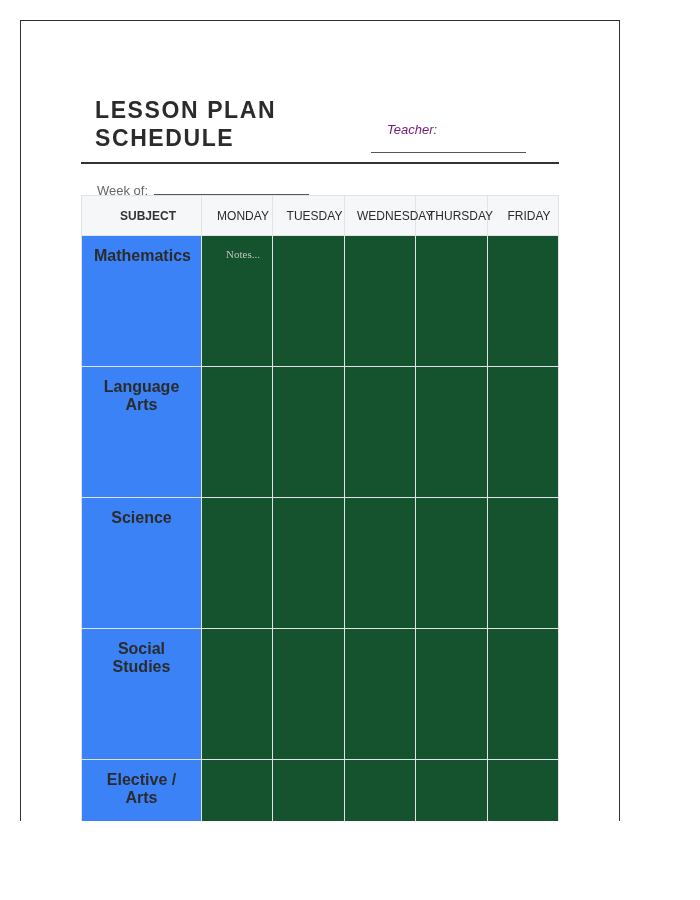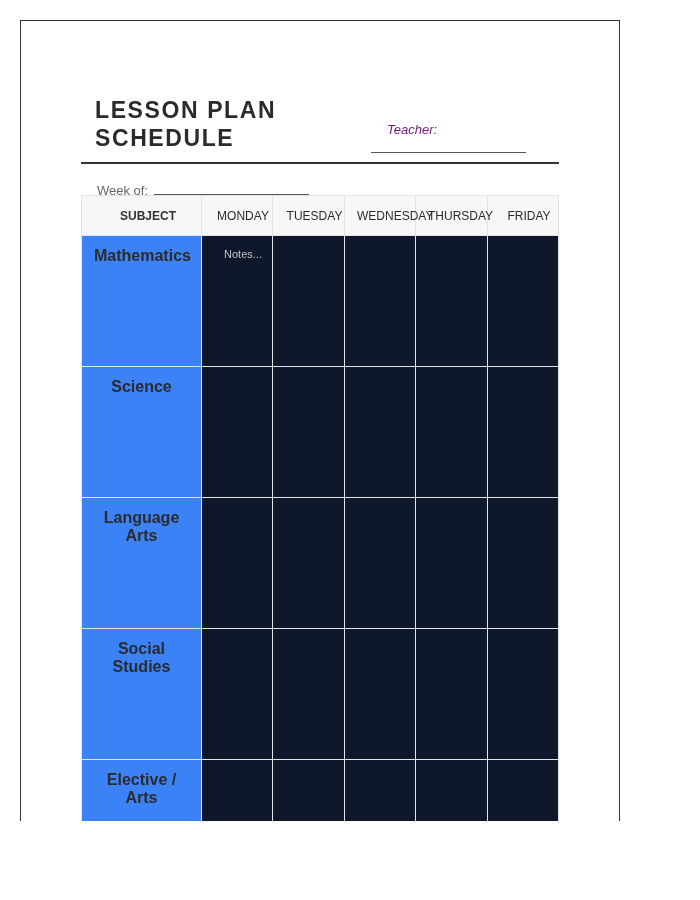--- a/index.html
+++ b/index.html
@@ -20,21 +20,21 @@
     table { position: absolute; left: 60px; top: 174px; border-collapse: collapse;
             table-layout: fixed; width: 478px; }
     th, td { border: 1px solid #e1e3e6; padding: 0; vertical-align: top; text-align: center; }
     th { height: 39px; background: #f6f7f9; font-size: 12px; font-weight: normal;
          color: #2b2b2b; vertical-align: middle; white-space: nowrap; overflow: visible; }
     th.subject-h { padding-left: 13px; font-weight: bold; color: #333; }
     th.day { padding-left: 12px; }
     td { height: 119px; }
     td.subject { background: #3b82f6; padding: 11px 12px 0 12px; font-size: 16px;
                  font-weight: bold; line-height: 18px; color: #2b2b2b; }
-    td.cell { background: #0f172a; }
+    td.cell { background: #14532d; font-family: Liberation Serif, serif; }
     .notes { display: block; margin: 12px 0 0 12px; font-size: 11px; color: #c3c3c3; }
   </style>
 </head>
 <body>
 
 <div class="page">
   <h1 class="title">LESSON PLAN SCHEDULE</h1>
   <div class="week">
     <span>Week of:</span>
     <span class="line"></span>
@@ -67,29 +67,29 @@
         <td class="subject">Mathematics</td>
         <td class="cell">
             <span class="notes">Notes...</span>
           </td>
         <td class="cell"></td>
         <td class="cell"></td>
         <td class="cell"></td>
         <td class="cell"></td>
       </tr>
       <tr>
-        <td class="subject">Science</td>
+        <td class="subject">Language Arts</td>
         <td class="cell"></td>
         <td class="cell"></td>
         <td class="cell"></td>
         <td class="cell"></td>
         <td class="cell"></td>
       </tr>
       <tr>
-        <td class="subject">Language Arts</td>
+        <td class="subject">Science</td>
         <td class="cell"></td>
         <td class="cell"></td>
         <td class="cell"></td>
         <td class="cell"></td>
         <td class="cell"></td>
       </tr>
       <tr>
         <td class="subject">Social Studies</td>
         <td class="cell"></td>
         <td class="cell"></td>

